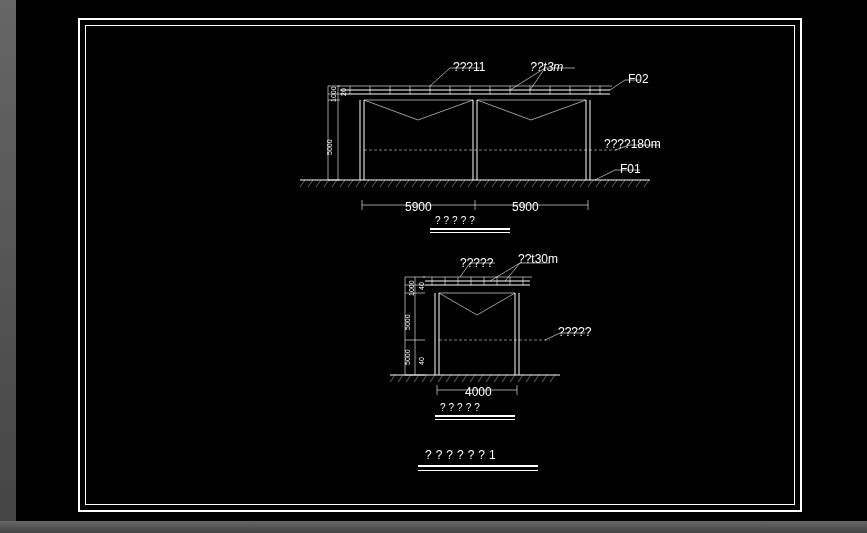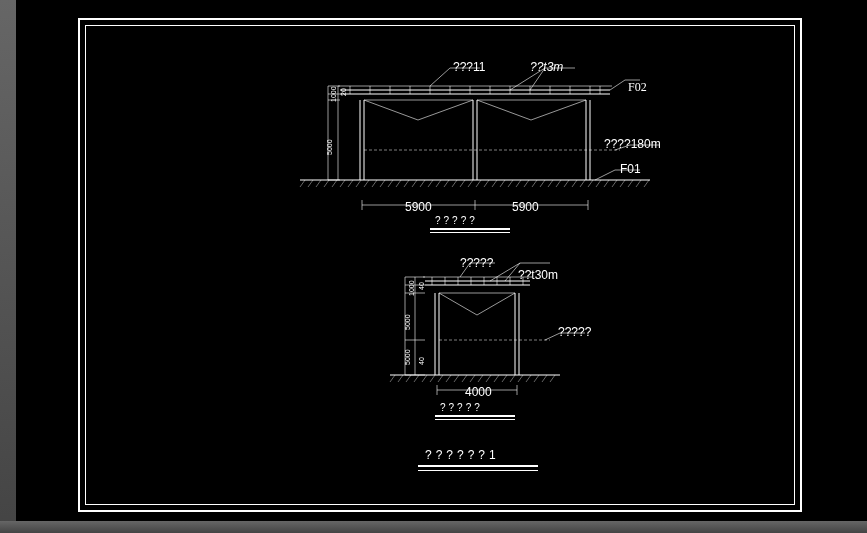--- a/index.html
+++ b/index.html
@@ -195,21 +195,21 @@
     <line class="thin" x1="330" y1="40" x2="345" y2="30"></line>
     <line class="thin" x1="345" y1="30" x2="360" y2="30"></line>
     <line class="thin" x1="335" y1="100" x2="350" y2="95"></line>
     <line class="thin" x1="350" y1="95" x2="380" y2="95"></line>
     <line class="thin" x1="315" y1="130" x2="335" y2="120"></line>
     <line class="thin" x1="335" y1="120" x2="360" y2="120"></line>
   </svg>
 
   <div class="label" style="left:373px; top:40px;">???11</div>
   <div class="label" style="left:450px; top:40px;font-style:italic;">??t3m</div>
-  <div class="label" style="left:548px; top:60px;font-family:Liberation Serif, serif;">F02</div>
+  <div class="label" style="left:548px; top:52px;">F02</div>
   <div class="label" style="left:540px; top:142px;">F01</div>
   <div class="label" style="left:524px; top:117px;">????180m</div>
   <div class="label dim-vert" style="left:250px; top:82px;">1000</div>
   <div class="label dim-vert" style="left:260px; top:76px;">20</div>
   <div class="label dim-vert" style="left:246px; top:135px;">5000</div>
   <div class="label" style="left:325px; top:180px;">5900</div>
   <div class="label" style="left:432px; top:180px;">5900</div>
   <div class="label title" style="left:355px; top:195px;">?????</div>
   <div class="underline-thick" style="left:350px; top:208px; width:80px;"></div>
   <div class="underline-thin" style="left:350px; top:212px; width:80px;"></div>
@@ -282,21 +282,21 @@
     <line class="thin" x1="110" y1="32" x2="120" y2="18"></line>
     <line class="thin" x1="120" y1="18" x2="145" y2="18"></line>
     <line class="thin" x1="155" y1="36" x2="170" y2="18"></line>
     <line class="thin" x1="140" y1="36" x2="170" y2="18"></line>
     <line class="thin" x1="170" y1="18" x2="200" y2="18"></line>
     <line class="thin" x1="195" y1="95" x2="210" y2="88"></line>
     <line class="thin" x1="210" y1="88" x2="235" y2="88"></line>
   </svg>
 
   <div class="label" style="left:380px; top:236px;">?????</div>
-  <div class="label" style="left:438px; top:248px;">??t30m</div>
+  <div class="label" style="left:438px; top:232px;">??t30m</div>
   <div class="label" style="left:478px; top:305px;">?????</div>
   <div class="label dim-vert" style="left:328px; top:276px;">1000</div>
   <div class="label dim-vert" style="left:338px; top:270px;">40</div>
   <div class="label dim-vert" style="left:324px; top:310px;">5000</div>
   <div class="label dim-vert" style="left:324px; top:345px;">5000</div>
   <div class="label dim-vert" style="left:338px; top:345px;">40</div>
   <div class="label" style="left:385px; top:365px;text-align:center;">4000</div>
   <div class="label title" style="left:360px; top:382px;">?????</div>
   <div class="underline-thick" style="left:355px; top:395px; width:80px;"></div>
   <div class="underline-thin" style="left:355px; top:399px; width:80px;"></div>

